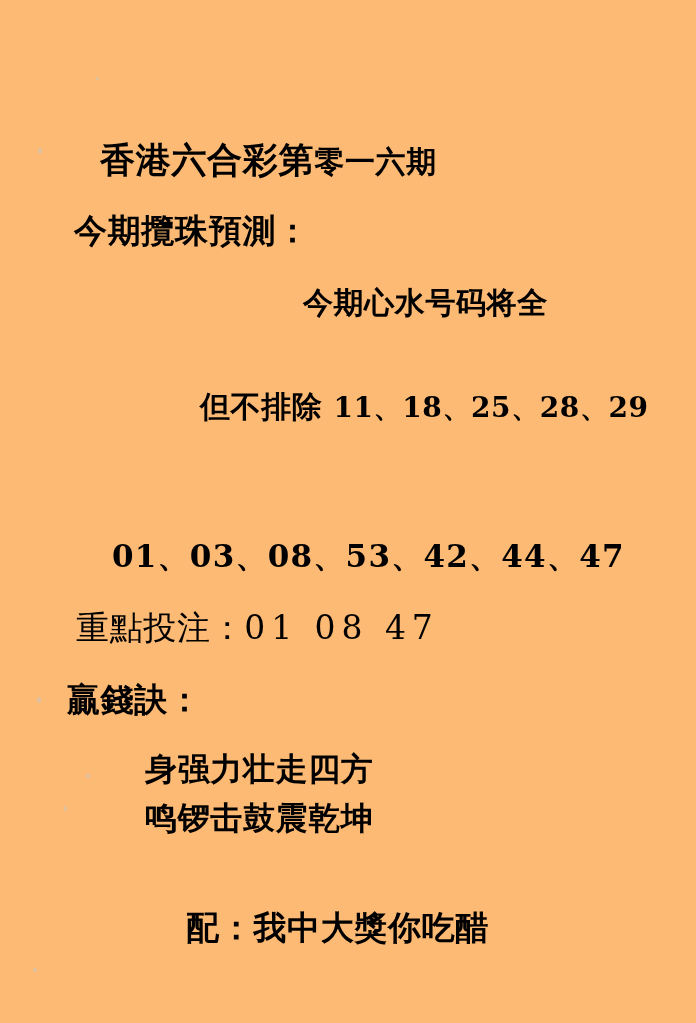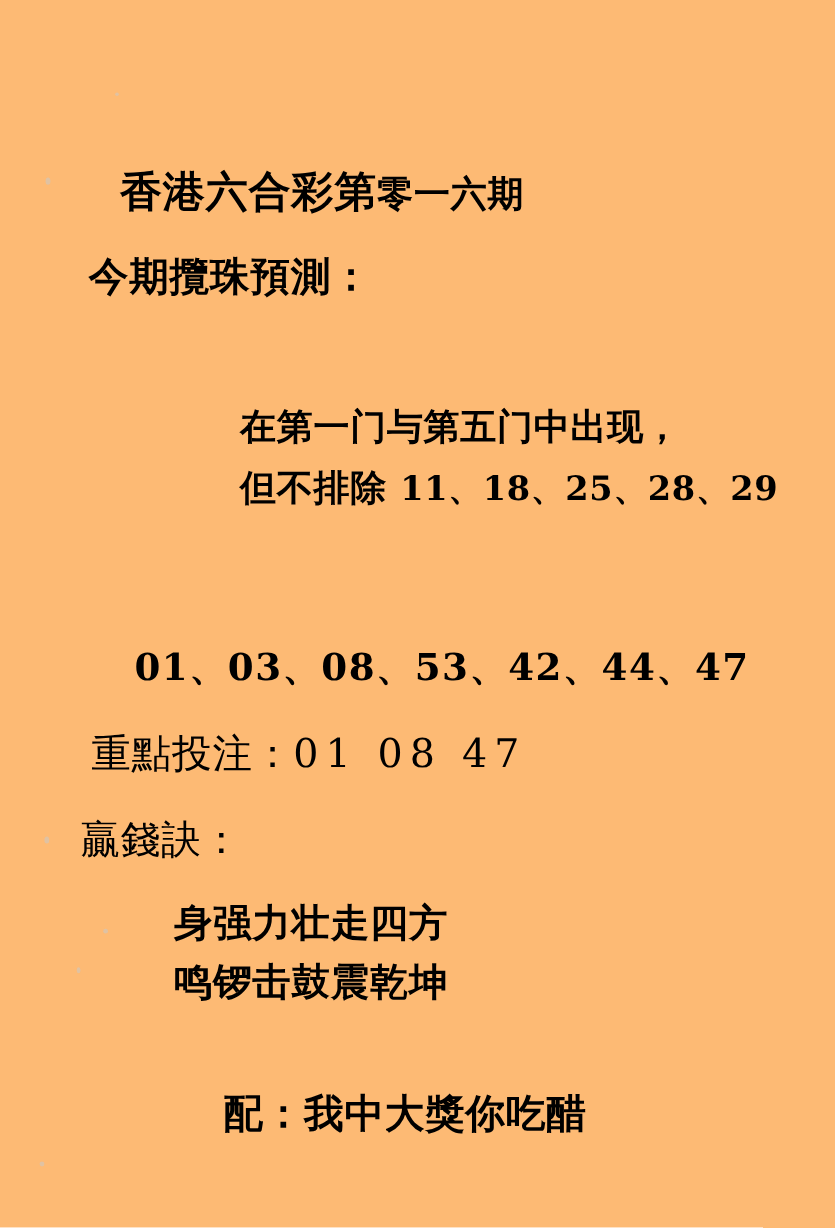--- a/index.html
+++ b/index.html
@@ -74,21 +74,21 @@
     left: 76px;
     top: 606px;
     font-size: 33px;
     font-weight: 400;
   }
   .focus .picks { letter-spacing: .18em; }
   .win {
     left: 67px;
     top: 678px;
     font-size: 33px;
-    font-weight: 400;
+    font-weight: 700;
   }
   .verse {
     font-size: 32px;
     font-weight: 700;
   }
   .v1 { left: 145px; top: 748px; }
   .v2 { left: 145px; top: 797px; }
   .pair {
     left: 186px;
     top: 906px;
@@ -107,21 +107,21 @@
   <span class="speck" style="left:86px;top:774px;width:4px;height:4px;"></span>
   <span class="speck" style="left:64px;top:806px;width:3px;height:5px;"></span>
   <span class="speck" style="left:33px;top:968px;width:4px;height:4px;"></span>
 
   <div class="line title">
     <span>香港六合彩第</span><span class="small">零一六期</span>
   </div>
 
   <div class="line subtitle">今期攬珠預測：</div>
 
-  <div class="line body-line b2">在第一门与第五门中出现，</div>
+  <div class="line body-line b1">今期心水号码将全</div>
   <div class="line body-line b3">
     <span>但不排除 </span><span class="num">11、18、25、28、29</span>
   </div>
 
   <div class="line numbers">01、03、08、53、42、44、47</div>
 
   <div class="line focus">
     <span>重點投注：</span><span class="picks">01  08  47</span>
   </div>
 

